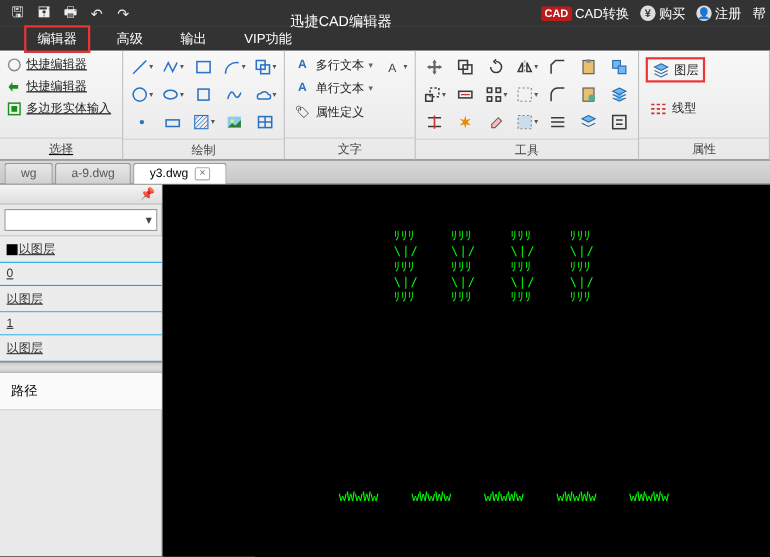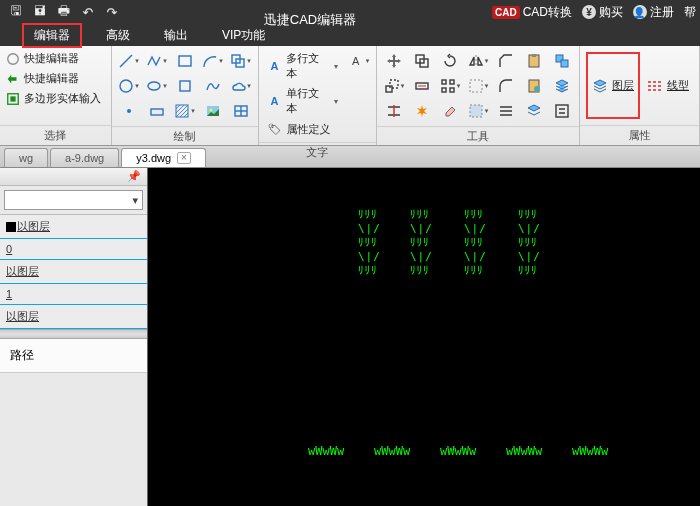--- a/index.html
+++ b/index.html
@@ -32,21 +32,21 @@
 
 .tool-grid { display:grid; grid-auto-flow:column; grid-template-rows:repeat(3,22px); gap:3px 6px; }
 .tool-btn { width:22px; height:22px; display:flex; align-items:center; justify-content:center; cursor:pointer; }
 .tool-btn svg { width:16px; height:16px; }
 .with-arrow::after { content:"▾"; font-size:7px; color:#555; margin-left:1px; }
 
 .text-col { display:flex; flex-direction:column; gap:3px; font-size:11px; color:#222; }
 .text-row { display:flex; align-items:center; gap:4px; padding:1px 2px; cursor:pointer; }
 .text-icon { width:16px; height:16px; display:flex; align-items:center; justify-content:center; font-size:11px; }
 
-.attr-col { display:flex; gap:3px; font-size:11px; color:#222; padding:2px 0;text-decoration:underline; }
+.attr-col { display:flex; flex-direction:column; gap:14px; font-size:11px; color:#222; padding:2px 0; }
 .attr-row { display:flex; align-items:center; gap:4px; padding:2px 4px; cursor:pointer; white-space:nowrap; }
 .attr-row.hi { border:2px solid #e33; }
 .attr-icon { width:16px; height:14px; display:flex; }
 
 
 .doc-tabs { height:22px; background:linear-gradient(#d9d9d9,#c7c7c7); display:flex; align-items:flex-end; padding-left:4px; gap:2px; border-bottom:1px solid #888; }
 .doc-tab { font-size:11px; padding:3px 14px; background:linear-gradient(#e8e8e8,#d0d0d0); border:1px solid #999; border-bottom:none; border-radius:3px 3px 0 0; color:#555; cursor:pointer; display:flex; align-items:center; gap:6px; }
 .doc-tab.active { background:#fff; color:#000; }
 .tab-close { font-size:10px; color:#777; border:1px solid #aaa; border-radius:2px; padding:0 3px; line-height:10px; }
 
@@ -103,21 +103,21 @@
 
 <div class="menubar">
   <div class="menu-item active">编辑器</div>
   <div class="menu-item">高级</div>
   <div class="menu-item">输出</div>
   <div class="menu-item">VIP功能</div>
 </div>
 
 <div class="ribbon">
 
-  <div class="ribbon-group" style="width:112px;">
+  <div class="ribbon-group" style="width:112px;text-decoration:underline;">
     <div class="ribbon-body">
       <div class="sel-col">
         <div class="sel-row">
           <svg class="sel-icon" viewBox="0 0 16 16">
               <circle cx="8" cy="8" r="6" fill="none" stroke="#888" stroke-width="1.5"></circle>
             </svg>
           <span>快捷编辑器</span>
         </div>
         <div class="sel-row">
           <svg class="sel-icon" viewBox="0 0 16 16">

